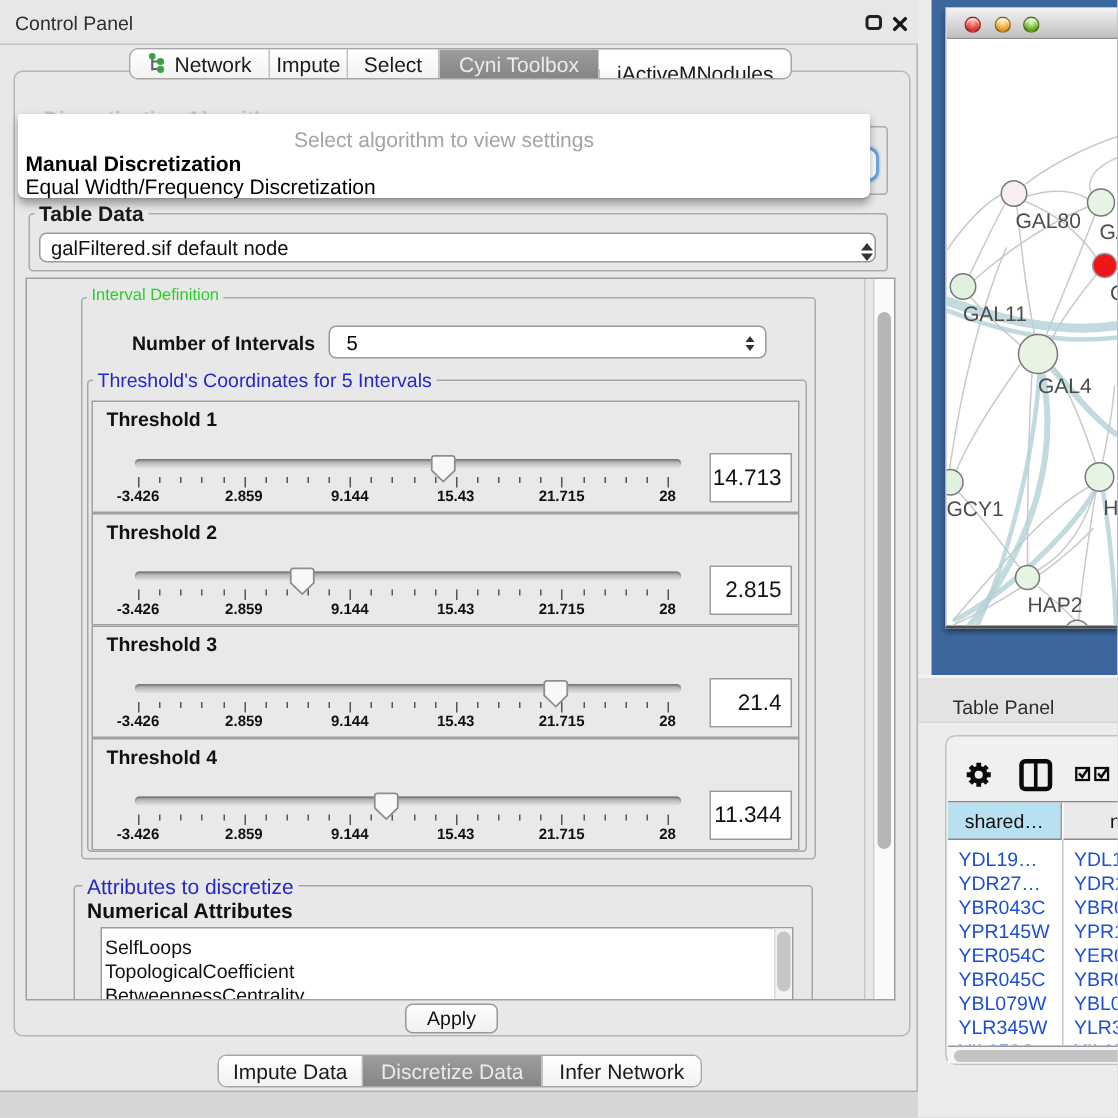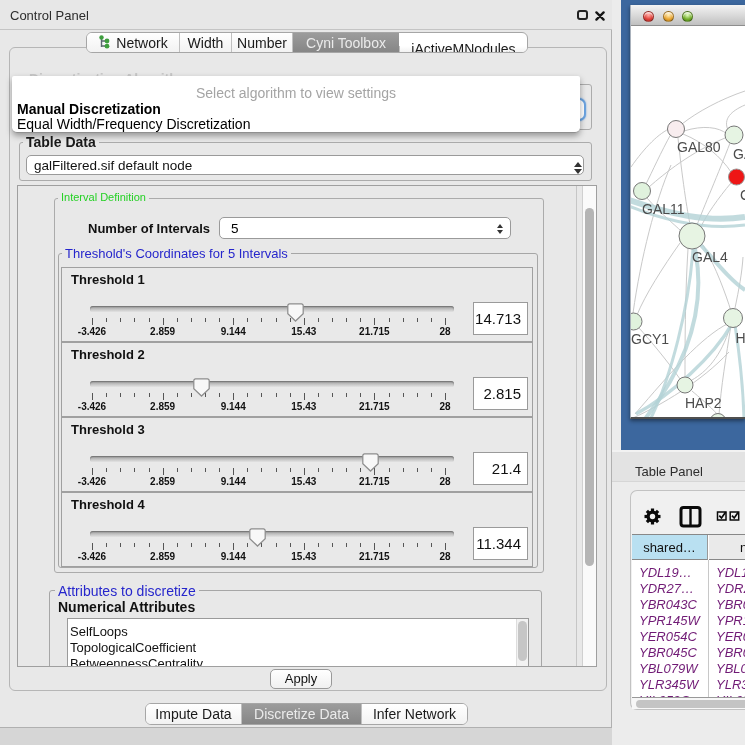--- a/index.html
+++ b/index.html
@@ -104,21 +104,21 @@
 #tpanelstrip { left:612px; top:450px; width:133px; height:32px; background:#e3e3e3;
   border-top:2px solid #f2f2f2; border-bottom:1px solid #d6d6d6; }
 #tpanelstrip .t { position:absolute; left:23px; top:12px; font-size:13px; color:#2d2d2d; }
 #tablecard { left:630px; top:490px; width:115px; height:220px; background:#f0f0f0;
   border:1px solid #c2c2c2; border-radius:7px 0 0 7px; border-right:none; }
 #tbl { position:absolute; left:1px; top:43px; width:114px; height:163px; background:#fff; border-top:1px solid #888; overflow:hidden; }
 #tbl .hdr { position:absolute; left:0; top:0; height:25px; font-size:13px; color:#111;
   display:flex; align-items:center; justify-content:center; border-bottom:1px solid #888; }
 #tbl .h1 { width:76px; background:#b9e0f1; border-right:1px solid #999; }
 #tbl .h2 { left:77px; width:100px; background:#eaeaea; position:absolute; justify-content:flex-start; padding-left:31px; }
-#tbl .r { position:absolute; font-size:13px; color:#701a75; white-space:nowrap;font-style:italic; }
+#tbl .r { position:absolute; font-size:13px; color:#1d4ed8; white-space:nowrap; }
 #hsb { position:absolute; left:1px; top:206px; width:114px; height:12px; background:#f7f7f7; border-top:1px solid #999; }
 #hsb .th { position:absolute; left:4px; top:2px; width:115px; height:8px; background:#c4c4c4; border-radius:4px; }
 </style>
 </head>
 <body>
 <div id="page">
 
   <div class="abs" id="cpwin">
     <div class="abs" id="titlebar">
         <div class="t">Control Panel</div>
@@ -131,22 +131,22 @@
     <div class="abs" id="panel"></div>
 
     <div class="seg" id="toptabs">
       <div class="s" style="width:92px;">
         <svg width="13" height="15" viewBox="0 0 13 15" style="margin-right:5px;">
           <path d="M3.5 3 v9 M3.5 6 h4 M3.5 11 h4" stroke="#5b6770" stroke-width="1.4" fill="none"></path>
           <circle cx="3.5" cy="2.5" r="2.2" fill="#3f9e3f"></circle>
             <circle cx="9" cy="6" r="2.4" fill="#3f9e3f"></circle>
             <circle cx="9" cy="11.2" r="2.4" fill="#3f9e3f"></circle>
         </svg>Network</div>
-      <div class="s" style="width:52px;">Width</div>
-      <div class="s" style="width:61px;">Number</div>
+      <div class="s" style="width:52px;">Impute</div>
+      <div class="s" style="width:61px;">Select</div>
       <div class="s sel" style="width:107px;">Cyni Toolbox</div>
       <div class="s" style="width:128px;margin-top:13px;">jActiveMNodules</div>
     </div>
 
     <div class="group" id="dag"></div>
     <div class="abs" id="dagcombo"></div>
     <div class="abs glabel" id="daglabel" style="background:transparent;">Discretization Algorithm</div>
 
     <div class="group" id="tdg"></div>
     <div class="abs glabel" id="tdglabel">Table Data</div>

